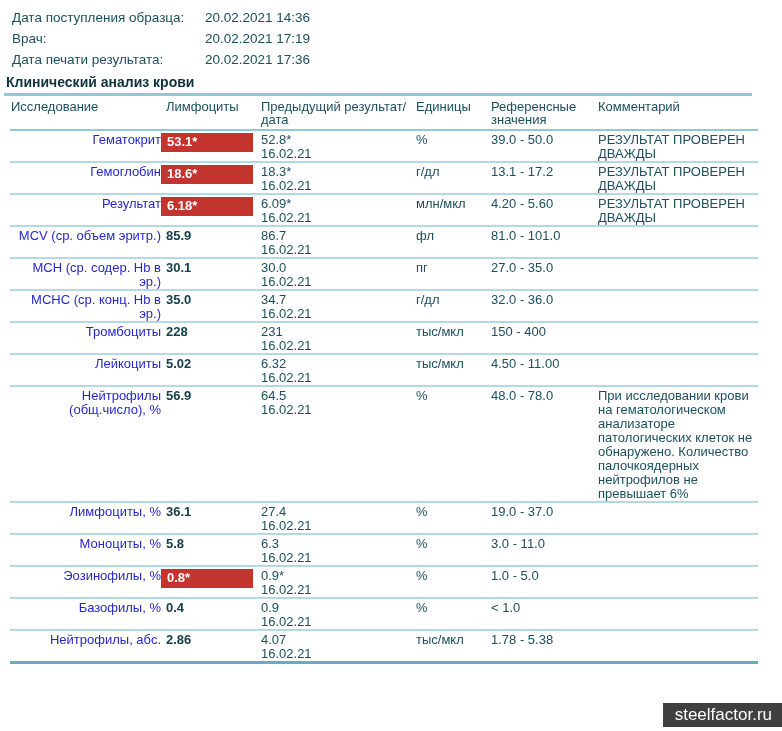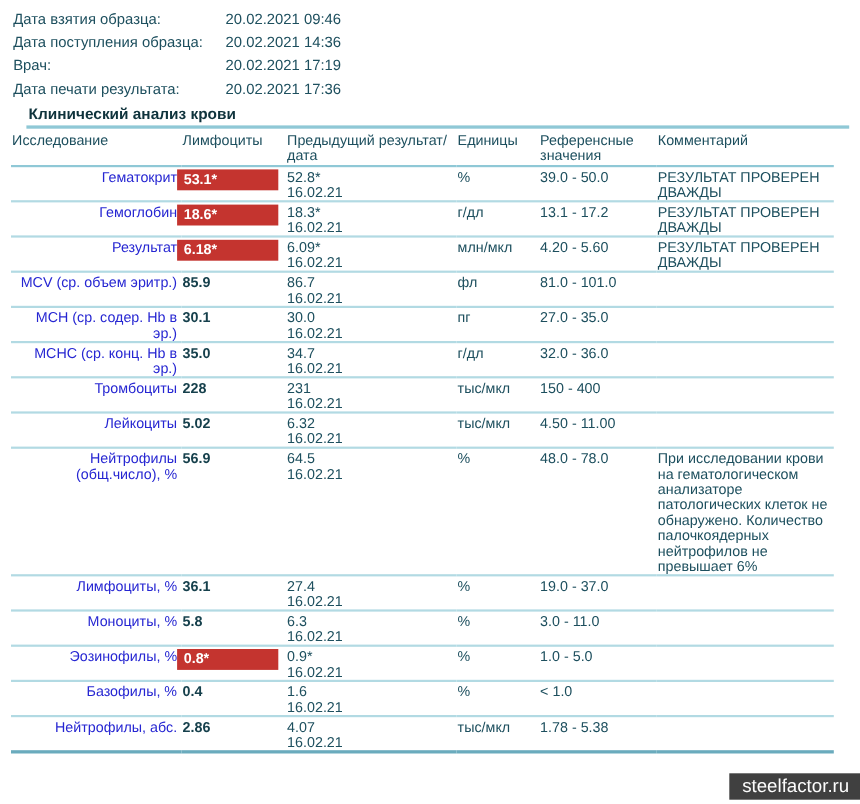--- a/index.html
+++ b/index.html
@@ -19,21 +19,21 @@
   .clipped-row .cl-label{ width:193px; }
 
   
   .info-block{ padding:7px 0 0 12px; }
   .info-row{ display:flex; line-height:21px; font-size:13.5px; color:#1d4f5e; }
   .info-row .lbl{ width:193px; }
   .info-row .val{ }
 
   
   .section-title{
-    margin:4px 0 0 24px; width:748px;
+    margin:4px 0 0 4px; width:748px;
     font-size:14px; font-weight:bold; color:#0f333c;
     padding:0 0 3px 2px;
     border-bottom:3px solid #8fc8d6;
   }
 
   table.results{
     margin-left:10px; width:748px; border-collapse:collapse; table-layout:fixed;
   }
   col.c1{width:155px} col.c2{width:95px} col.c3{width:155px}
   col.c4{width:75px}  col.c5{width:107px} col.c6{width:161px}
@@ -74,24 +74,20 @@
 <body>
 
 <div class="page">
 
   <div class="clipped-row">
     <span class="cl-label">ИНЗ:</span>
     <span class="cl-value">1000000717</span>
   </div>
 
   <div class="info-block">
-    <div class="info-row">
-      <span class="lbl">Дата взятия образца:</span>
-      <span class="val">20.02.2021 09:46</span>
-    </div>
     <div class="info-row">
       <span class="lbl">Дата поступления образца:</span>
       <span class="val">20.02.2021 14:36</span>
     </div>
     <div class="info-row">
       <span class="lbl">Врач:</span>
       <span class="val">20.02.2021 17:19</span>
     </div>
     <div class="info-row">
       <span class="lbl">Дата печати результата:</span>
@@ -276,21 +272,21 @@
     <td class="units">%</td>
     <td class="ref">1.0 - 5.0</td>
     <td class="comment"></td>
   </tr>
         <tr class="result-row">
     <td class="name">Базофилы, %</td>
     <td class="result">
       <span class="res">0.4</span>
     </td>
     <td class="prev">
-      <div class="prev-line">1.6</div>
+      <div class="prev-line">0.9</div>
       <div class="prev-line">16.02.21</div>
     </td>
     <td class="units">%</td>
     <td class="ref">&lt; 1.0</td>
     <td class="comment"></td>
   </tr>
         <tr class="result-row">
     <td class="name">Нейтрофилы, абс.</td>
     <td class="result">
       <span class="res">2.86</span>

